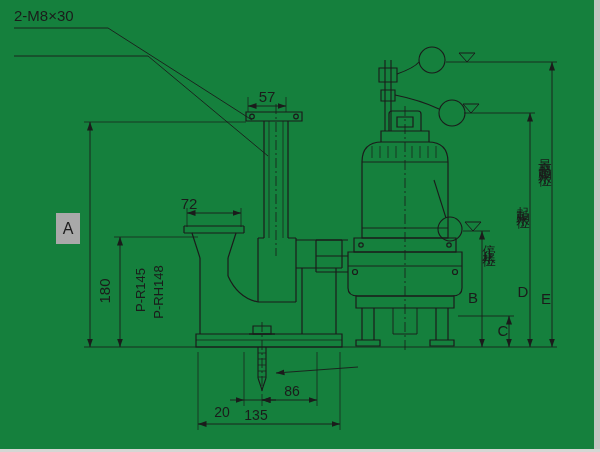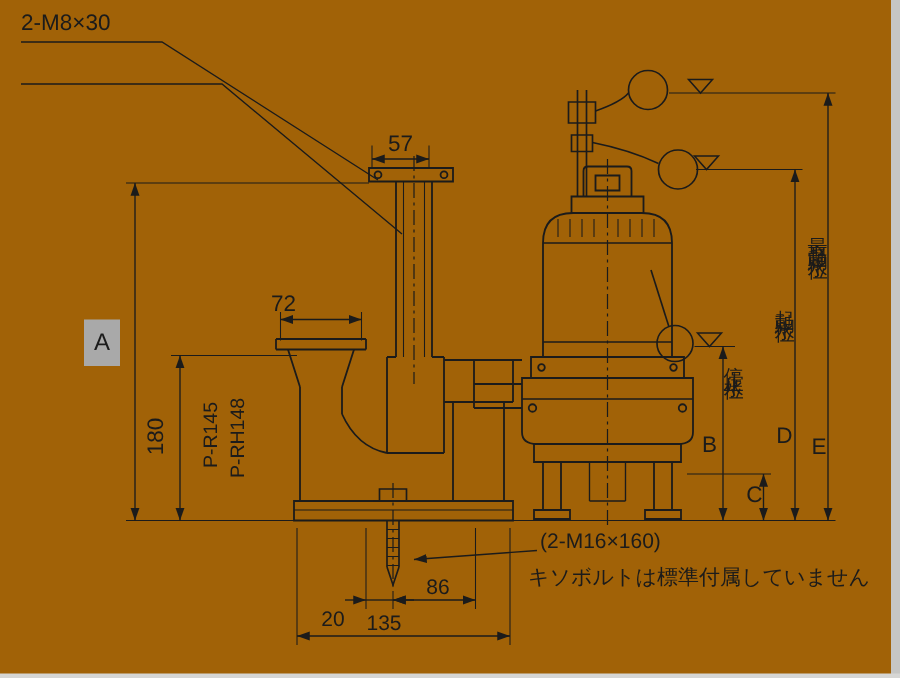--- a/index.html
+++ b/index.html
@@ -1,16 +1,16 @@
 <!DOCTYPE html>
 <html><head>
 <meta charset="utf-8">
 <style>
   html,body{margin:0;padding:0;background:#e8e8e6;}
-  .stage{position:relative;width:600px;height:452px;background:#a16207;overflow:hidden;
+  .stage{position:relative;width:600px;height:452px;background:#15803d;overflow:hidden;
          font-family:"Liberation Sans",sans-serif;color:#1b1b1b;}
   .stage svg{position:absolute;left:0;top:0;}
   .lbl{position:absolute;font-size:15px;line-height:1;white-space:nowrap;}
   .md{font-size:14px;}
   .sm{font-size:13px;}
   .ctr{transform:translate(-50%,-50%);}
   .rot{transform:translate(-50%,-50%) rotate(-90deg);}
   .vtext{writing-mode:vertical-rl;text-orientation:upright;letter-spacing:3px;font-size:13.5px;line-height:1;}
   .abox{position:absolute;left:56px;top:213px;width:24px;height:31px;background:#a9a9a9;
         display:flex;align-items:center;justify-content:center;font-size:16px;}
@@ -152,22 +152,20 @@
   </div>
 
   <div class="lbl rot" style="left:104px;top:291px">180</div>
   <div class="lbl rot sm" style="left:140px;top:290px">P-R145</div>
   <div class="lbl rot sm" style="left:158px;top:292px">P-RH148</div>
 
   <div class="lbl ctr md" style="left:222px;top:412px">20</div>
   <div class="lbl ctr md" style="left:292px;top:391px">86</div>
   <div class="lbl ctr md" style="left:256px;top:415px">135</div>
 
-  <div class="lbl md" style="left:360px;top:353px">(2-M16×160)</div>
-  <div class="lbl md" style="left:352px;top:377px">キソボルトは標準付属していません</div>
 
   <div class="lbl ctr" style="left:473px;top:297px">B</div>
   <div class="lbl ctr" style="left:503px;top:330px">C</div>
   <div class="lbl ctr" style="left:523px;top:291px">D</div>
   <div class="lbl ctr" style="left:546px;top:298px">E</div>
 
   <div class="lbl vtext" style="left:482px;top:234px">停止水位</div>
   <div class="lbl vtext" style="left:516px;top:196px">起動水位</div>
   <div class="lbl vtext" style="left:538px;top:148px">最高起動水位</div>
 

